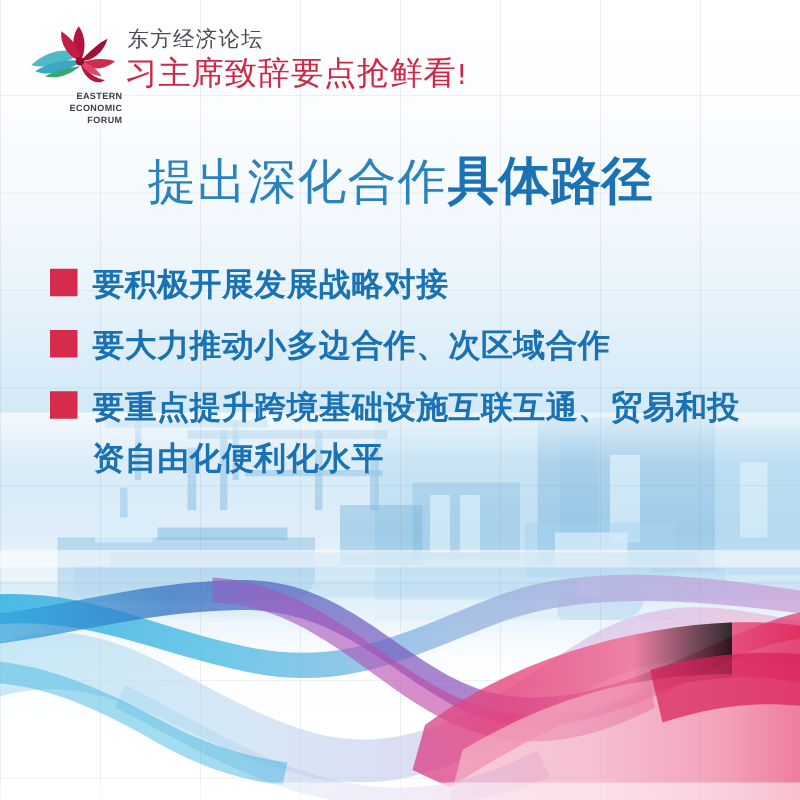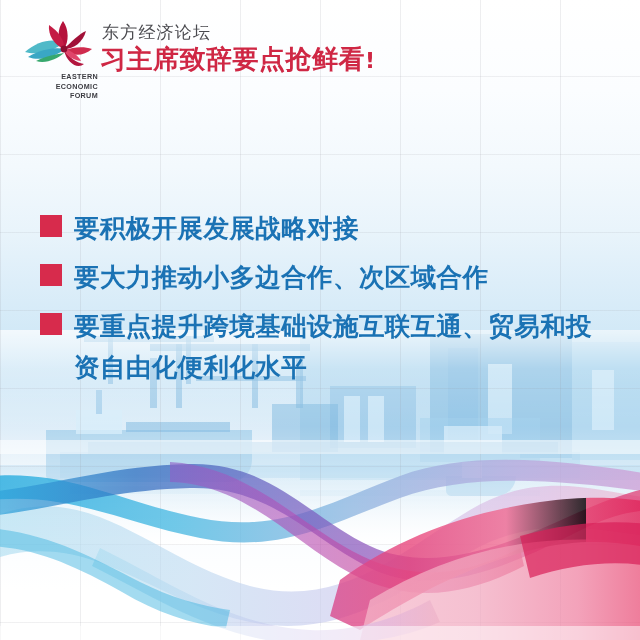--- a/index.html
+++ b/index.html
@@ -87,21 +87,21 @@
   }
   .mh-cn{
     position:absolute;left:78px;top:8px;
     font-size:17px;line-height:20px;color:#4a4a4f;
     letter-spacing:1.2px;font-weight:400;
     font-family:"DejaVu Sans","Liberation Sans",sans-serif;
   }
   .mh-red{
     position:absolute;left:76px;top:30px;
     font-size:26px;line-height:30px;color:#cf2744;
-    font-weight:700;letter-spacing:.5px;
+    font-weight:400;letter-spacing:.5px;
     font-family:"DejaVu Sans","Liberation Sans",sans-serif;
     white-space:nowrap;
   }
   .mh-red .bang{font-size:22px;color:#cf2744;}
 
   
   .headline{
     position:absolute;left:0;top:120px;width:640px;text-align:center;
     white-space:nowrap;
   }
@@ -212,20 +212,23 @@
       <div>FORUM</div>
     </div>
 
     <div class="mh-cn">东方经济论坛</div>
 
     <div class="mh-red">
       <span>习主席致辞要点抢鲜看</span><span class="bang">!</span>
     </div>
   </div>
 
+  <div class="headline">
+    <span class="hl-light">提出深化合作</span><span class="hl-bold">具体路径</span>
+  </div>
 
   <div class="bullets">
 
     <div class="bullet">
       <span class="bullet-sq"></span>
       <span class="bullet-tx">要积极开展发展战略对接</span>
     </div>
 
     <div class="bullet">
       <span class="bullet-sq"></span>

